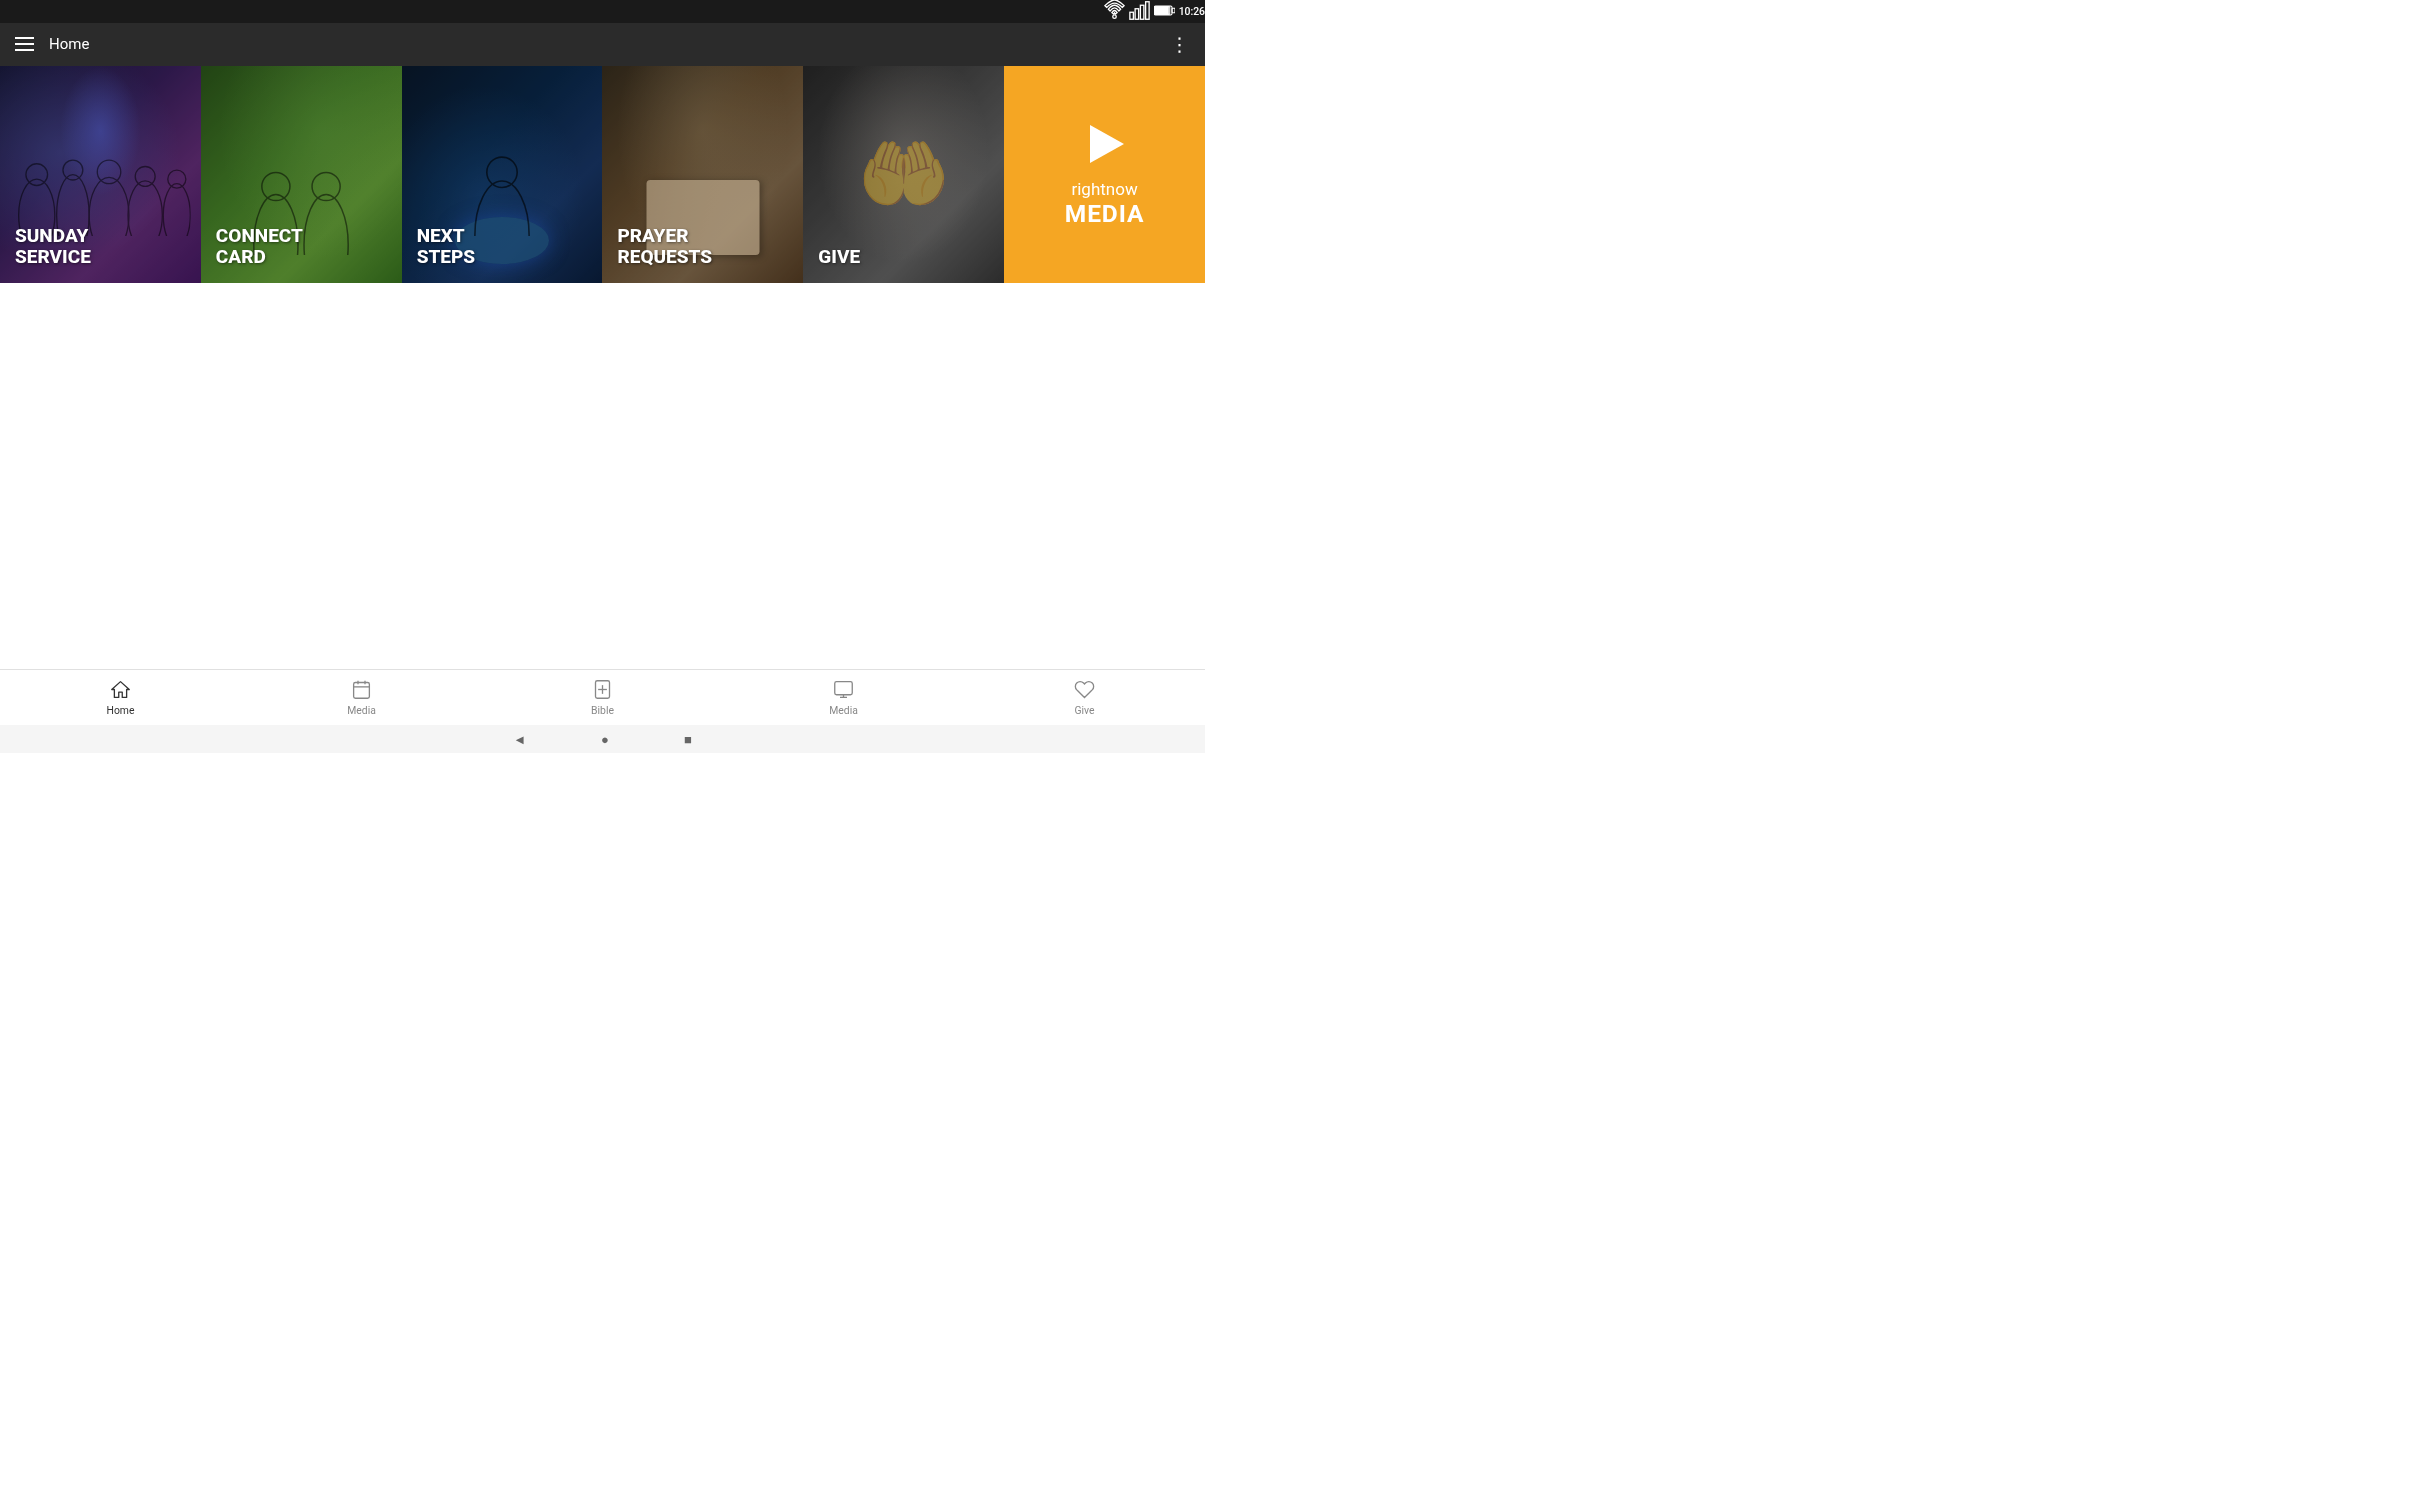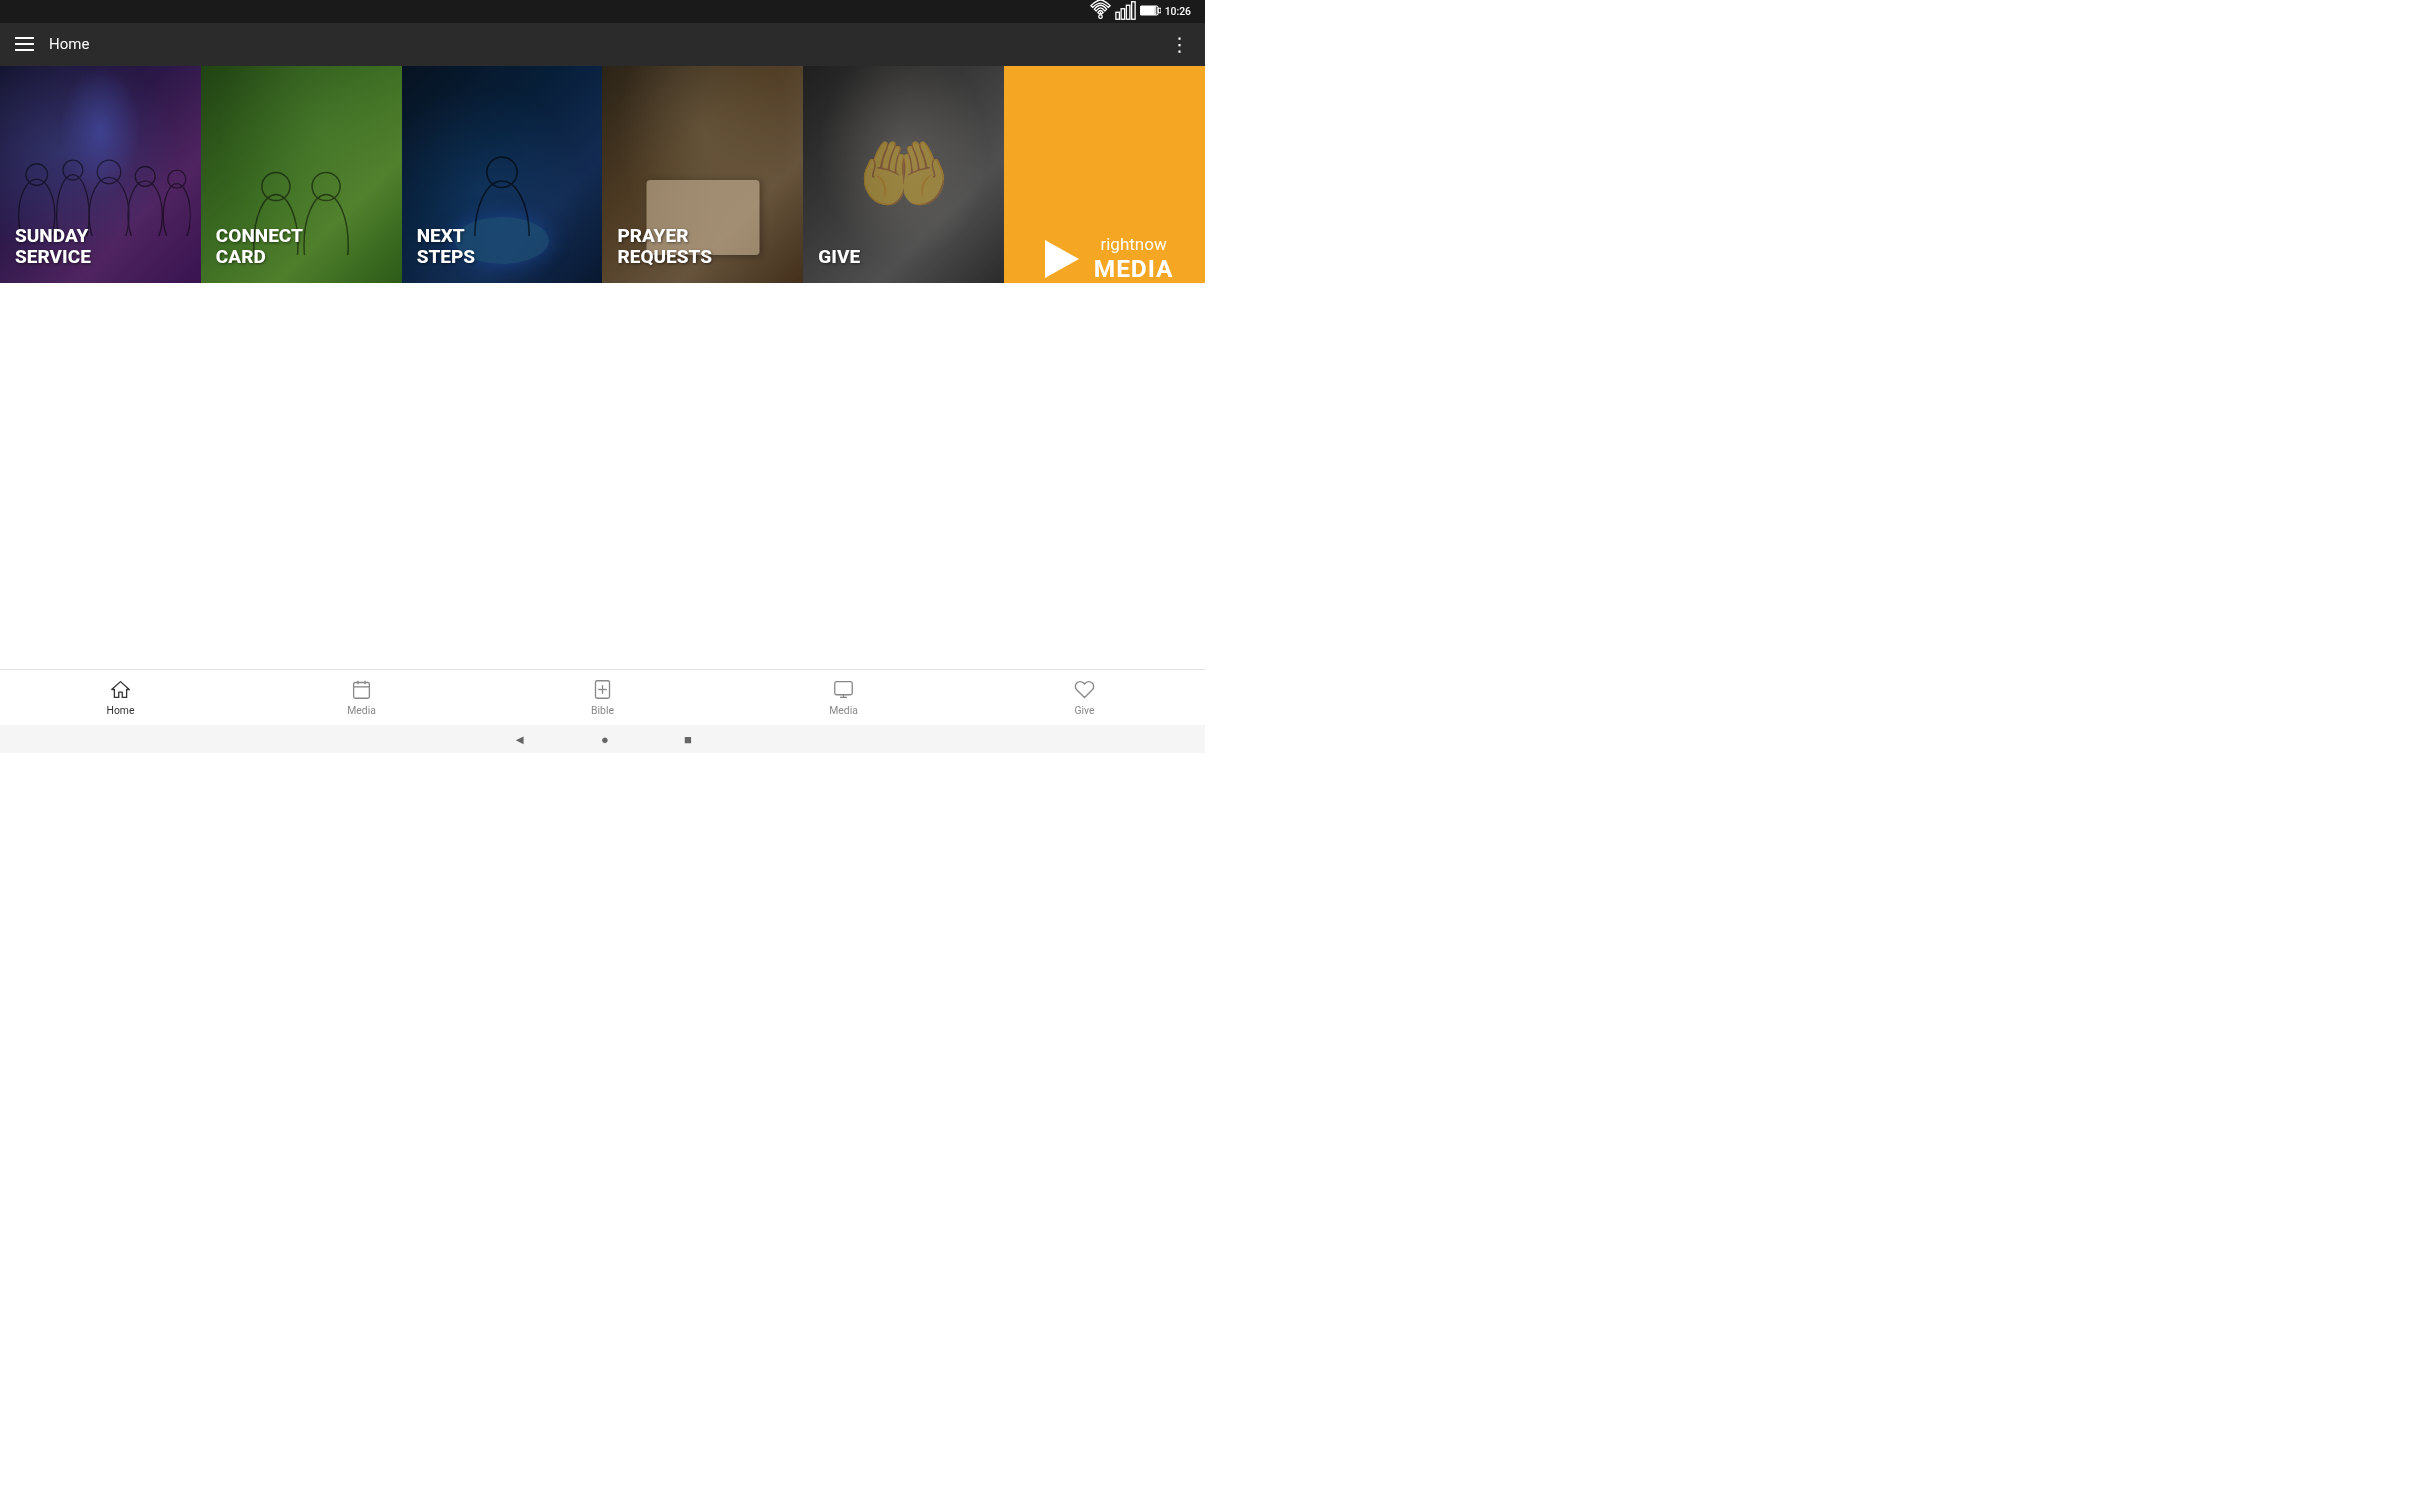--- a/index.html
+++ b/index.html
@@ -12,21 +12,21 @@
       position: relative;
     }
 
     
     .status-bar {
       height: 22.6px;
       background: #1a1a1a;
       display: flex;
       align-items: center;
       justify-content: flex-end;
-      padding: 0 14px;
+      padding: 0 0;
       gap: 5.6px;
     }
     .status-icons {
       display: flex;
       align-items: center;
       gap: 3.8px;
     }
     .status-time {
       color: #fff;
       font-size: 10.4px;
@@ -173,23 +173,23 @@
       content: '';
       position: absolute;
       width: 100%; height: 100%;
       background: radial-gradient(ellipse at 60% 50%, rgba(180,180,220,0.3) 0%, transparent 60%);
     }
 
     
     .tile-rightnow {
       background: #f5a623;
       display: flex;
-      align-items: flex-end;
+      align-items: center;
       justify-content: center;
-      flex-direction: row;
+      flex-direction: column;
       gap: 11px;
     }
 
     .rightnow-play {
       width: 47px;
       height: 47px;
       display: flex;
       align-items: center;
       justify-content: center;
     }

